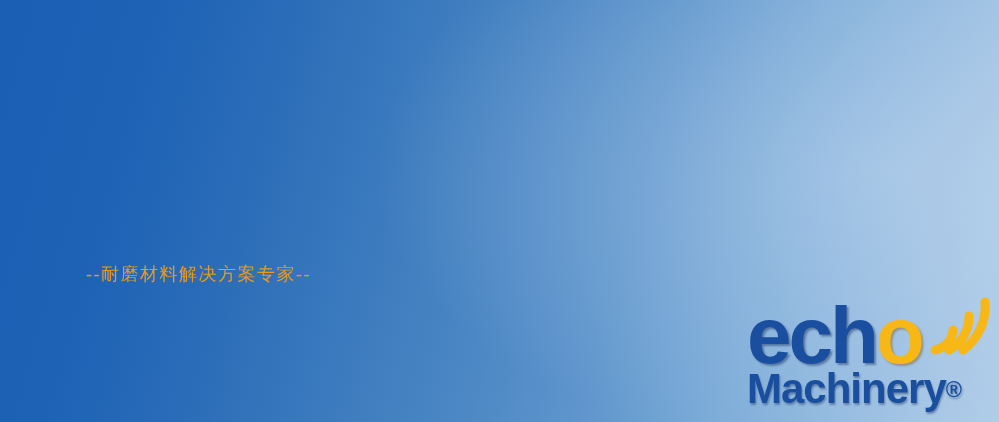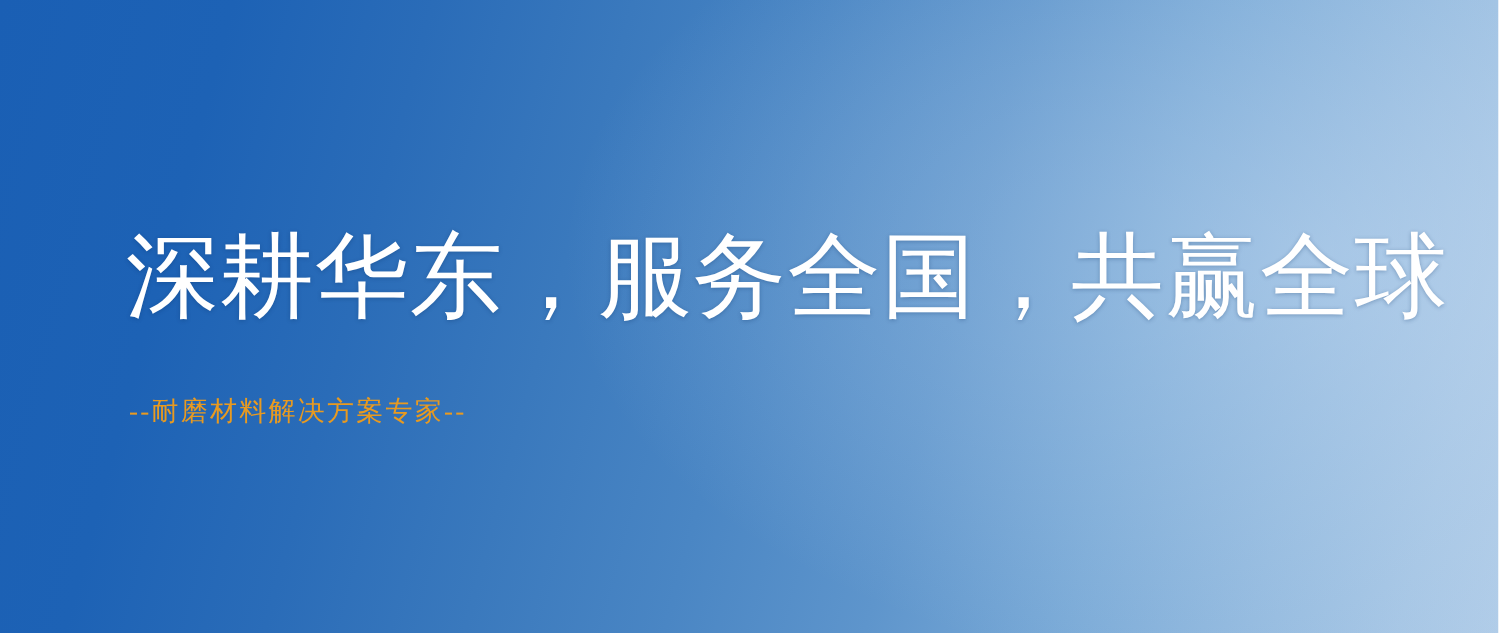--- a/index.html
+++ b/index.html
@@ -118,18 +118,32 @@
     letter-spacing: 0;
   }
 </style>
 </head>
 <body>
 
 <div id="banner">
 
   <div id="banner-sheen"></div>
 
-  <div id="headline">深耕华东，服务全国，共赢全球</div>
 
   <div id="subtitle">--耐磨材料解决方案专家--</div>
 
+  <div id="logo">
+
+    <div id="logo-wordmark"><span>ech</span><span class="gold-o">o</span></div>
+
+    <svg id="logo-waves" viewBox="0 0 72 62">
+      <g fill="none" stroke="#f7b717" stroke-width="9" stroke-linecap="round">
+        <path d="M6 56 A22 22 0 0 0 24 36" transform="translate(2,0)"></path>
+        <path d="M20 56 A38 38 0 0 0 40 22" transform="translate(2,0)"></path>
+        <path d="M34 56 A54 54 0 0 0 56 8" transform="translate(2,0)"></path>
+      </g>
+    </svg>
+
+    <div id="logo-tagline"><span>Machinery</span><span class="reg">®</span></div>
+
+  </div>
 
 </div>
 
 </body></html>

